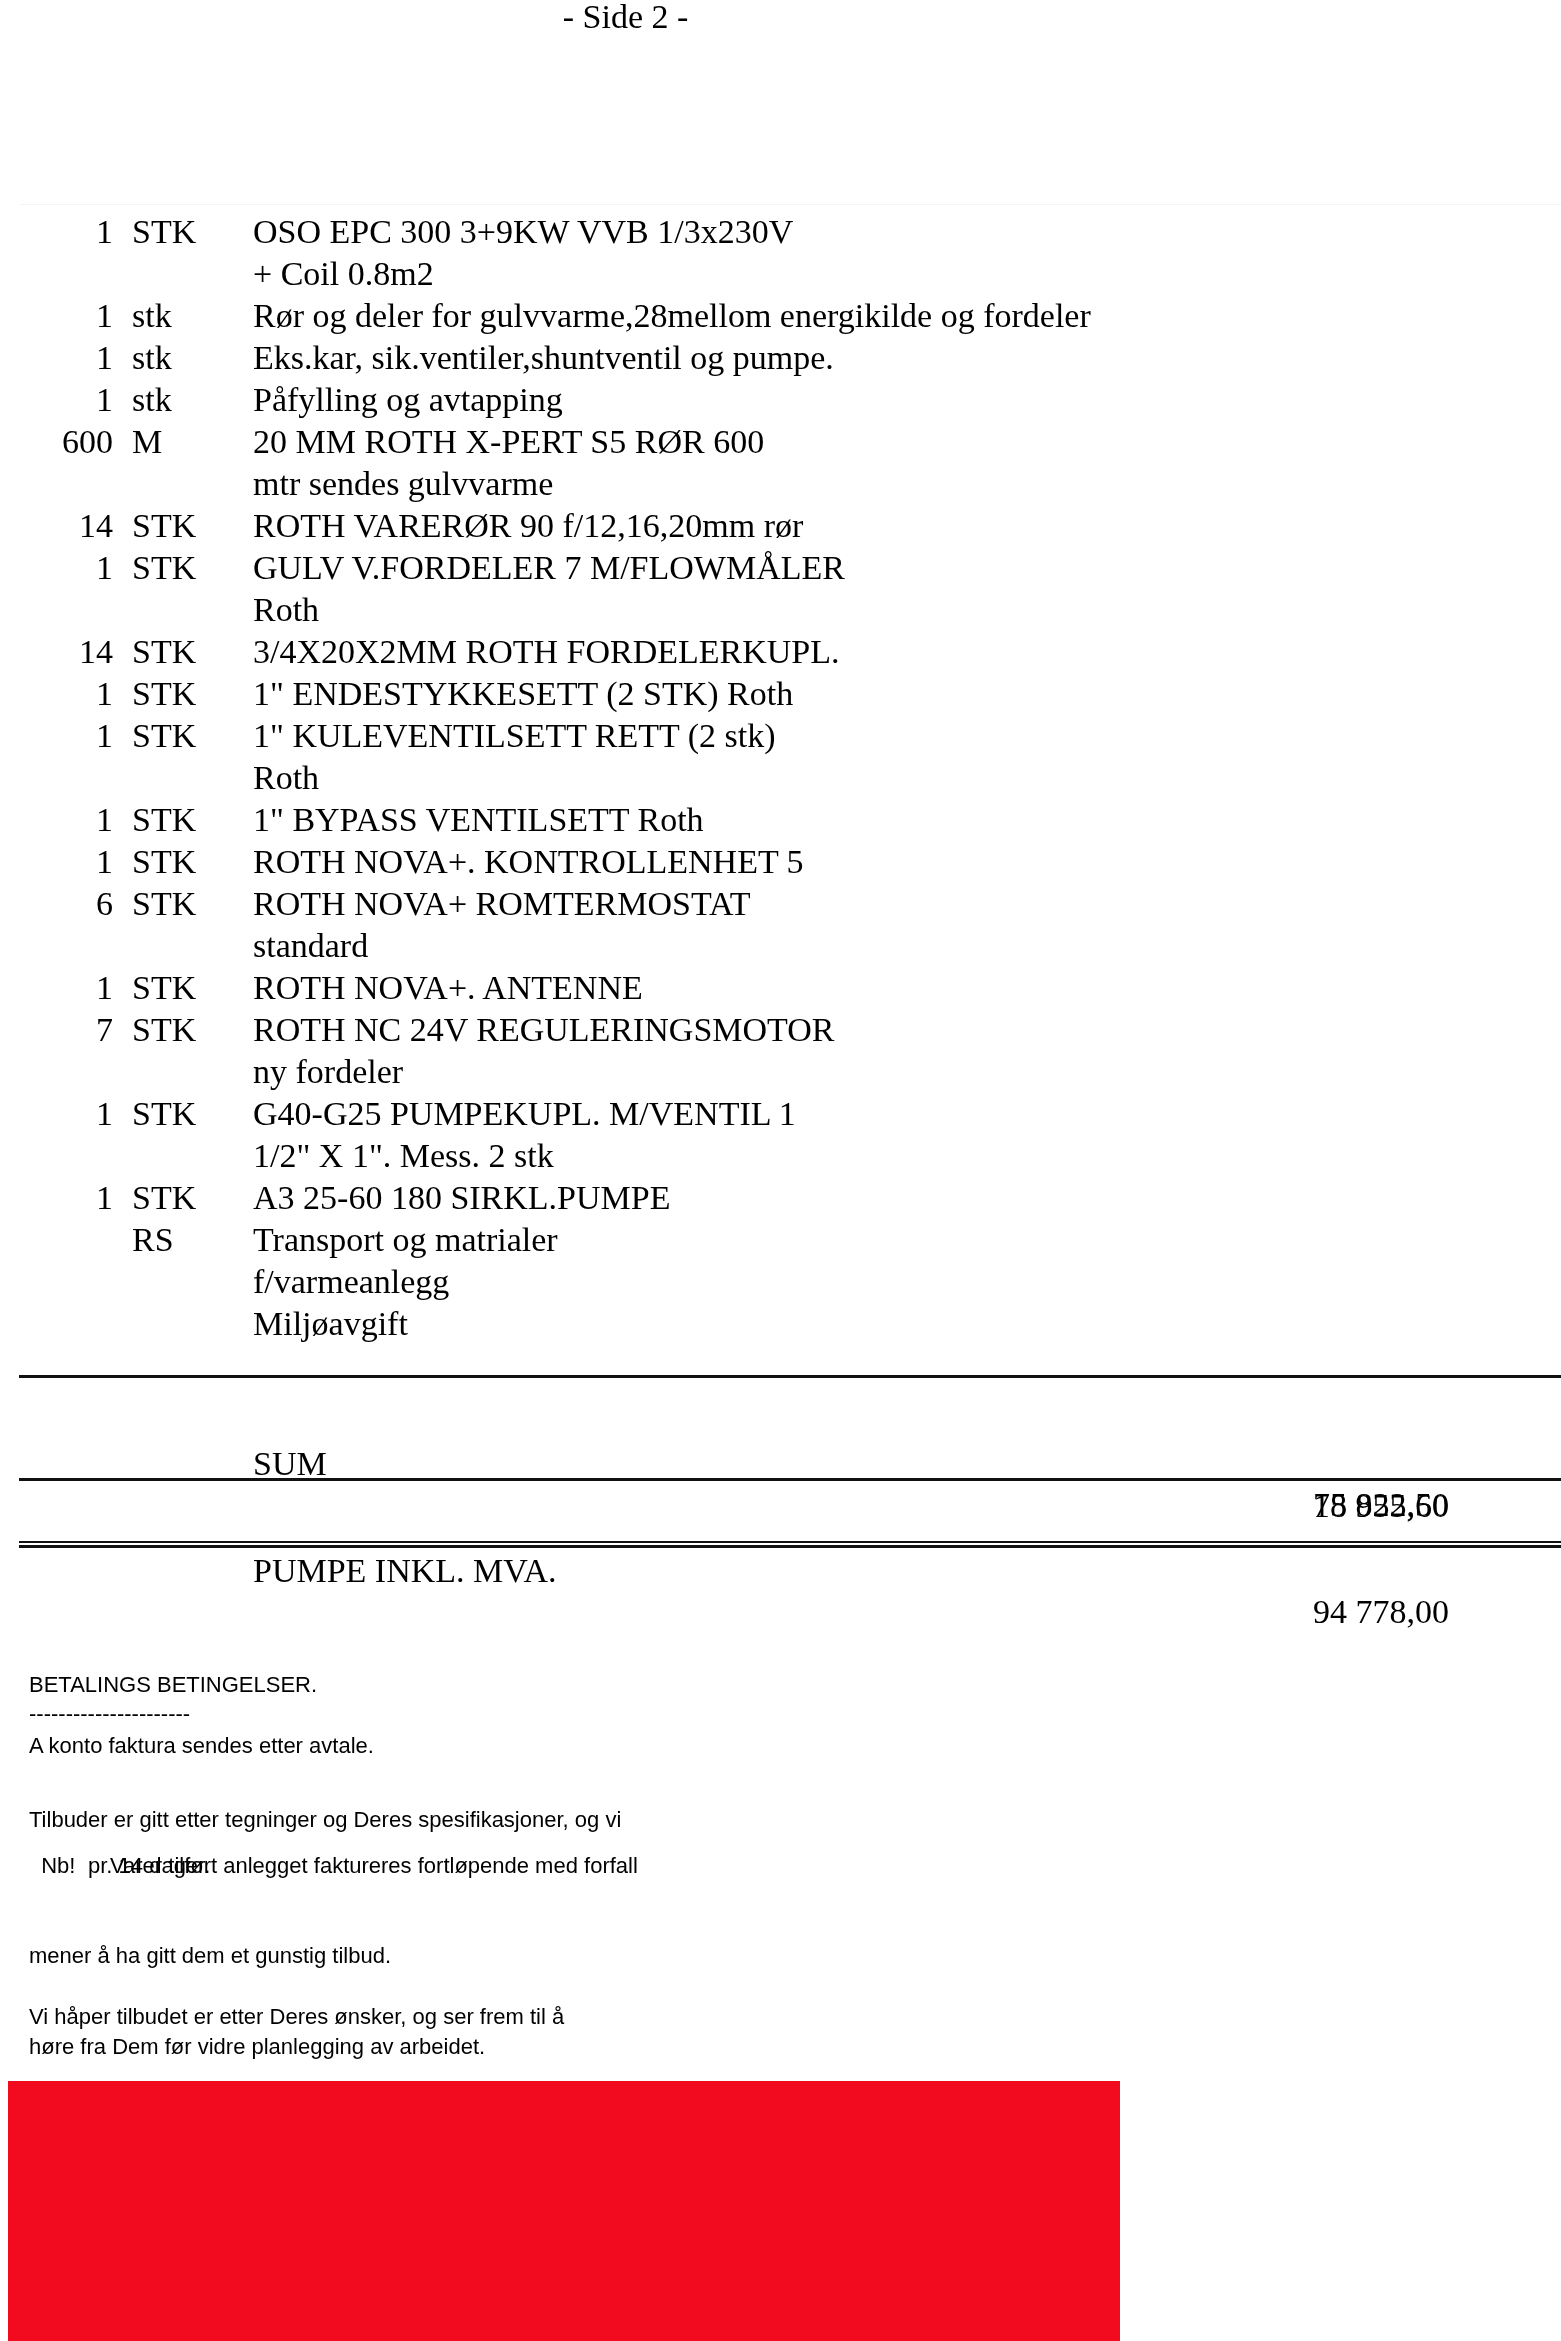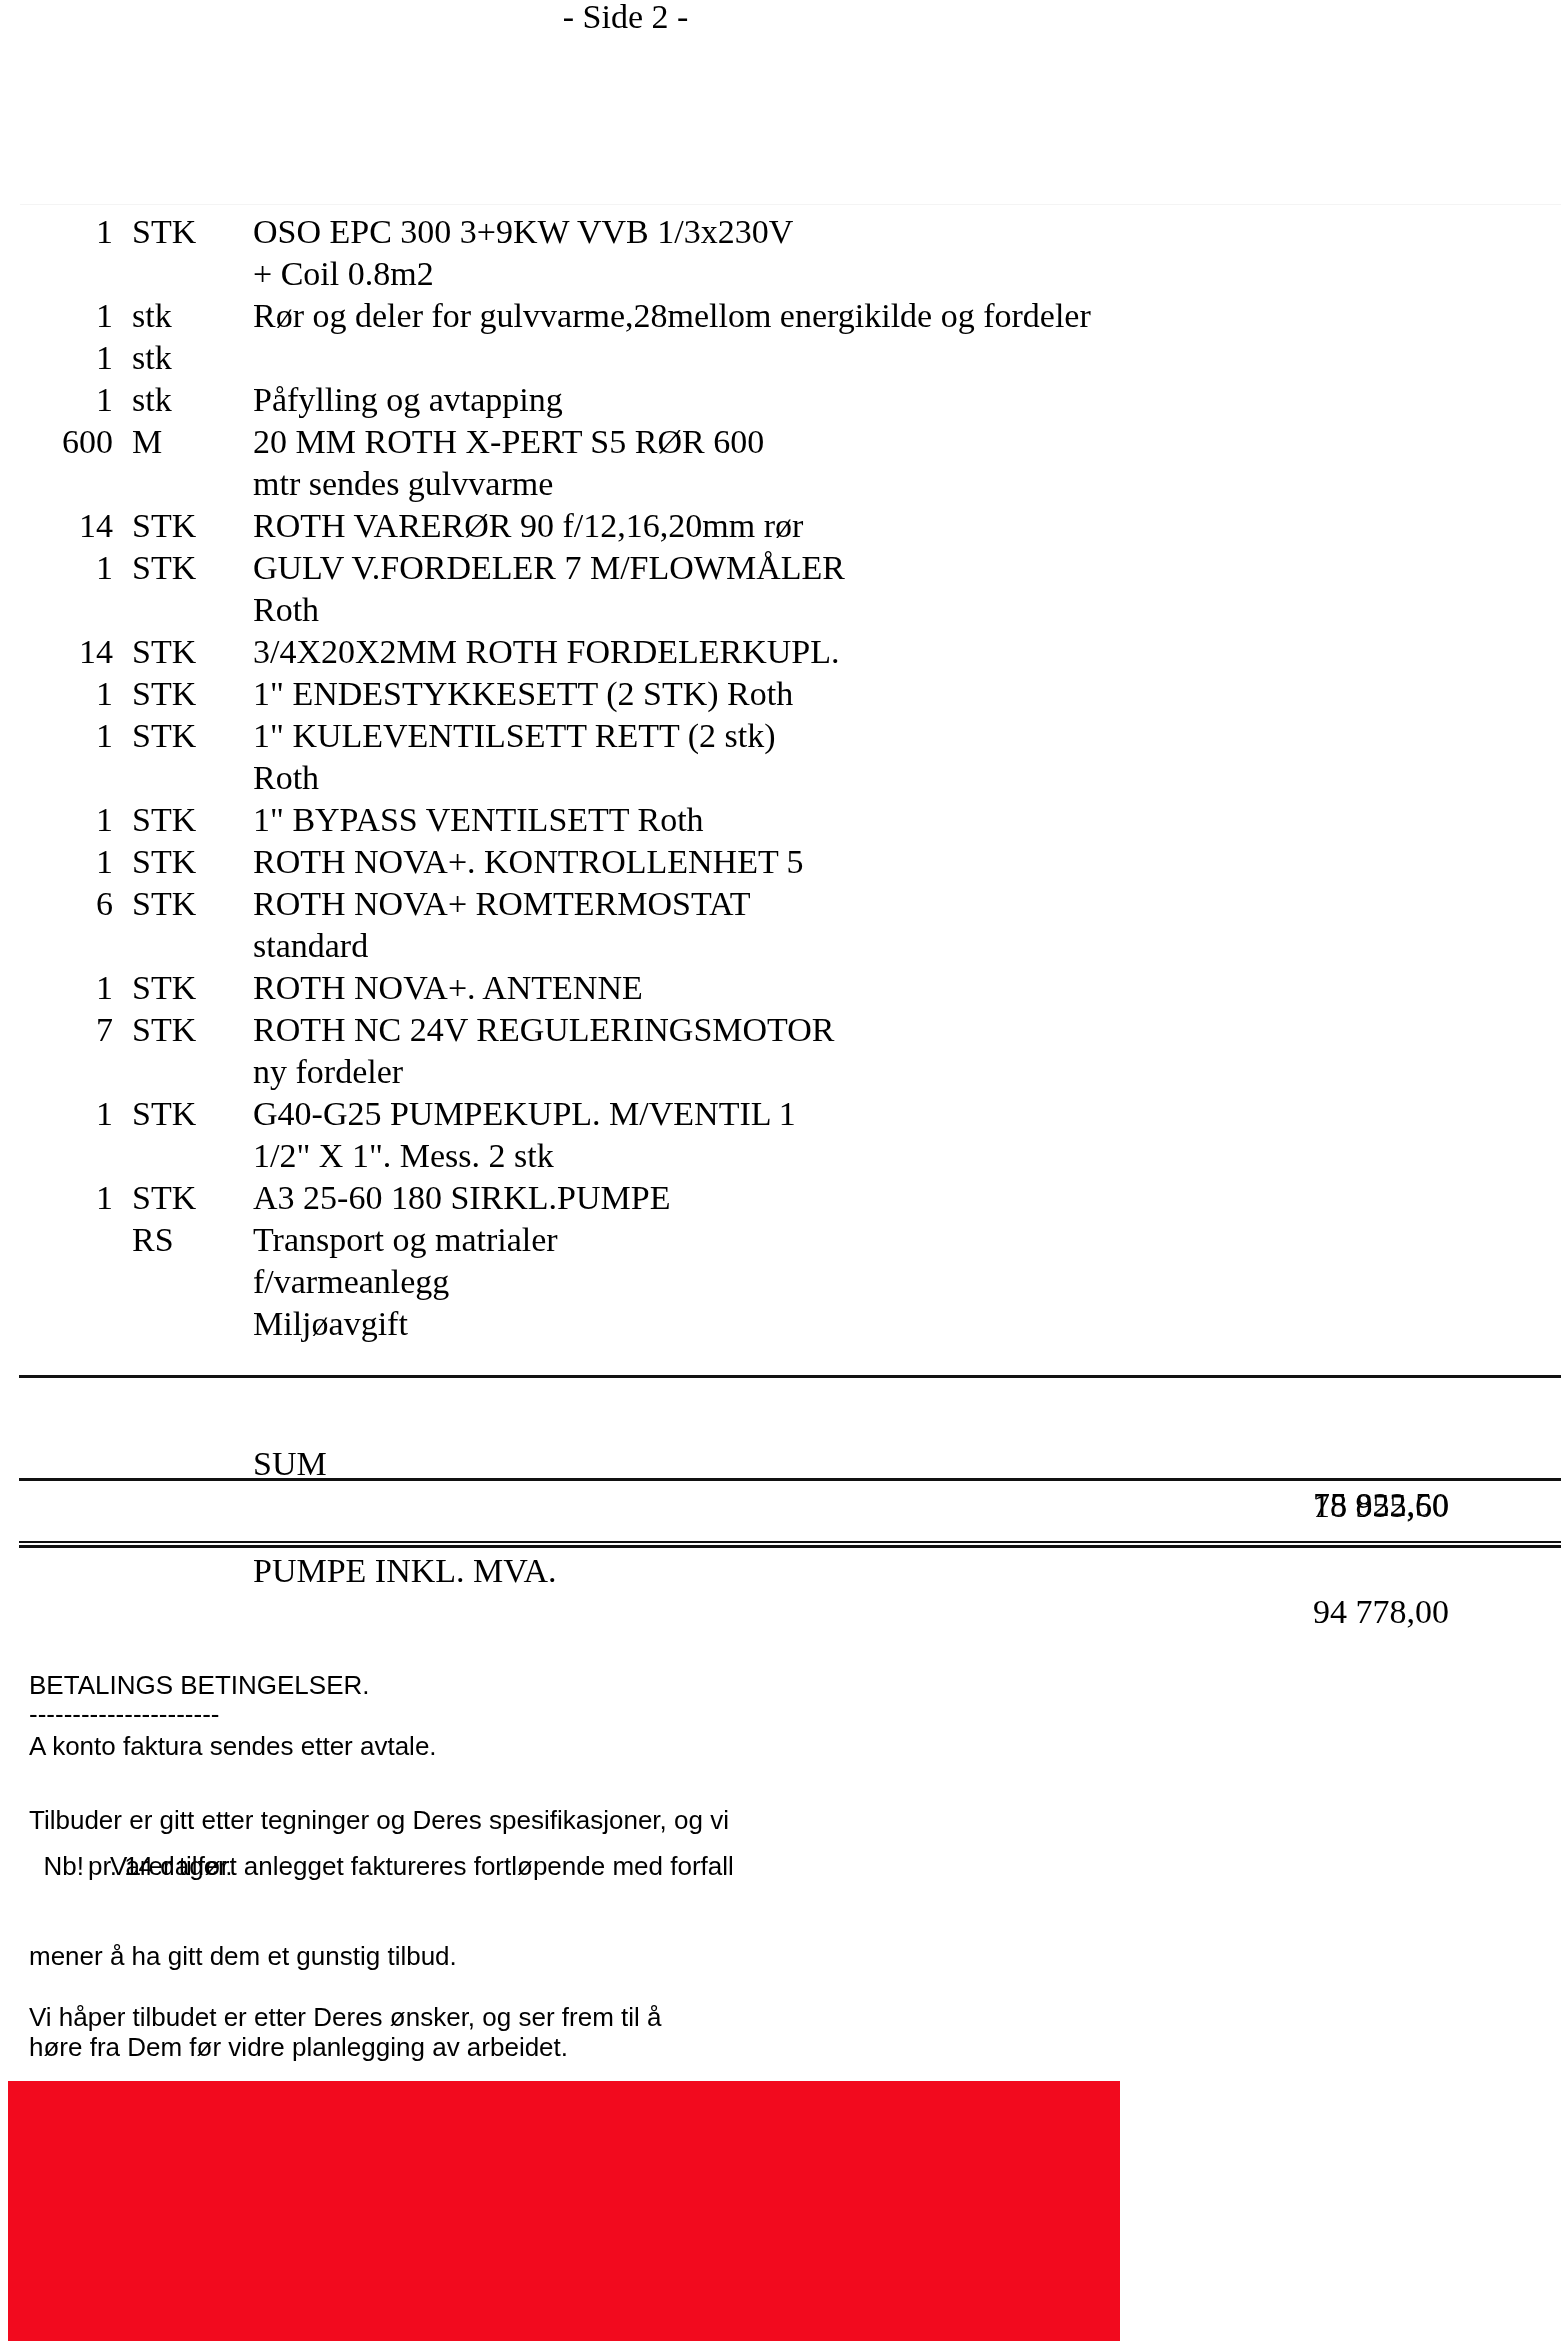--- a/index.html
+++ b/index.html
@@ -23,21 +23,21 @@
   .rule-3a { top: 1541px; height: 2.1px; }
   .rule-3b { top: 1545px; height: 2.8px; }
 
   .totals { position: absolute; left: 0; width: 1458px; font-size: 34px; line-height: 41px; white-space: pre; }
   .totals .t-label { position: absolute; left: 253px; }
   .totals .t-value { position: absolute; right: 9px; text-align: right; }
   .t-sum { top: 1402px; }
   .t-mva { top: 1444px; }
   .t-total { top: 1509px; }
 
-  .terms { position: absolute; left: 29px; font-size: 26px; line-height: 30px; white-space: pre; }
+  .terms { position: absolute; left: 29px; font-size: 22px; line-height: 30px; white-space: pre; }
   .terms .indent-varer { position: absolute; left: 81px; }
   .terms-heading { top: 1670px; }
   .terms-dashes { top: 1699px; }
   .terms-konto { top: 1731px; }
   .terms-nb { top: 1821px; }
   .terms-nb2 { top: 1851px; left: 88px; }
   .terms-tilbud1 { top: 1805px; }
   .terms-tilbud2 { top: 1941px; }
   .terms-haper1 { top: 2002px; }
   .terms-haper2 { top: 2032px; }
@@ -48,21 +48,21 @@
 <body>
 
 <div class="page-title serif">- Side 2 -</div>
 
 <div class="faint-rule"></div>
 
 <div class="lines serif" id="lines">
     <div class="line"><span class="qty">1</span><span class="unit">STK</span><span class="desc">OSO EPC 300 3+9KW VVB 1/3x230V</span></div>
     <div class="line"><span class="qty"></span><span class="unit"></span><span class="desc">+ Coil 0.8m2</span></div>
     <div class="line"><span class="qty">1</span><span class="unit">stk</span><span class="desc">Rør og deler for gulvvarme,28mellom energikilde og fordeler</span></div>
-    <div class="line"><span class="qty">1</span><span class="unit">stk</span></div>
+    <div class="line"><span class="qty">1</span><span class="unit">stk</span><span class="desc">Eks.kar, sik.ventiler,shuntventil og pumpe.</span></div>
     <div class="line"><span class="qty">1</span><span class="unit">stk</span><span class="desc">Påfylling og avtapping</span></div>
     <div class="line"><span class="qty">600</span><span class="unit">M</span><span class="desc">20 MM ROTH X-PERT S5 RØR 600</span></div>
     <div class="line"><span class="qty"></span><span class="unit"></span><span class="desc">mtr sendes gulvvarme</span></div>
     <div class="line"><span class="qty">14</span><span class="unit">STK</span><span class="desc">ROTH VARERØR 90 f/12,16,20mm rør</span></div>
     <div class="line"><span class="qty">1</span><span class="unit">STK</span><span class="desc">GULV V.FORDELER 7 M/FLOWMÅLER</span></div>
     <div class="line"><span class="qty"></span><span class="unit"></span><span class="desc">Roth</span></div>
     <div class="line"><span class="qty">14</span><span class="unit">STK</span><span class="desc">3/4X20X2MM ROTH FORDELERKUPL.</span></div>
     <div class="line"><span class="qty">1</span><span class="unit">STK</span><span class="desc">1" ENDESTYKKESETT (2 STK) Roth</span></div>
     <div class="line"><span class="qty">1</span><span class="unit">STK</span><span class="desc">1" KULEVENTILSETT RETT (2 stk)</span></div>
     <div class="line"><span class="qty"></span><span class="unit"></span><span class="desc">Roth</span></div>

